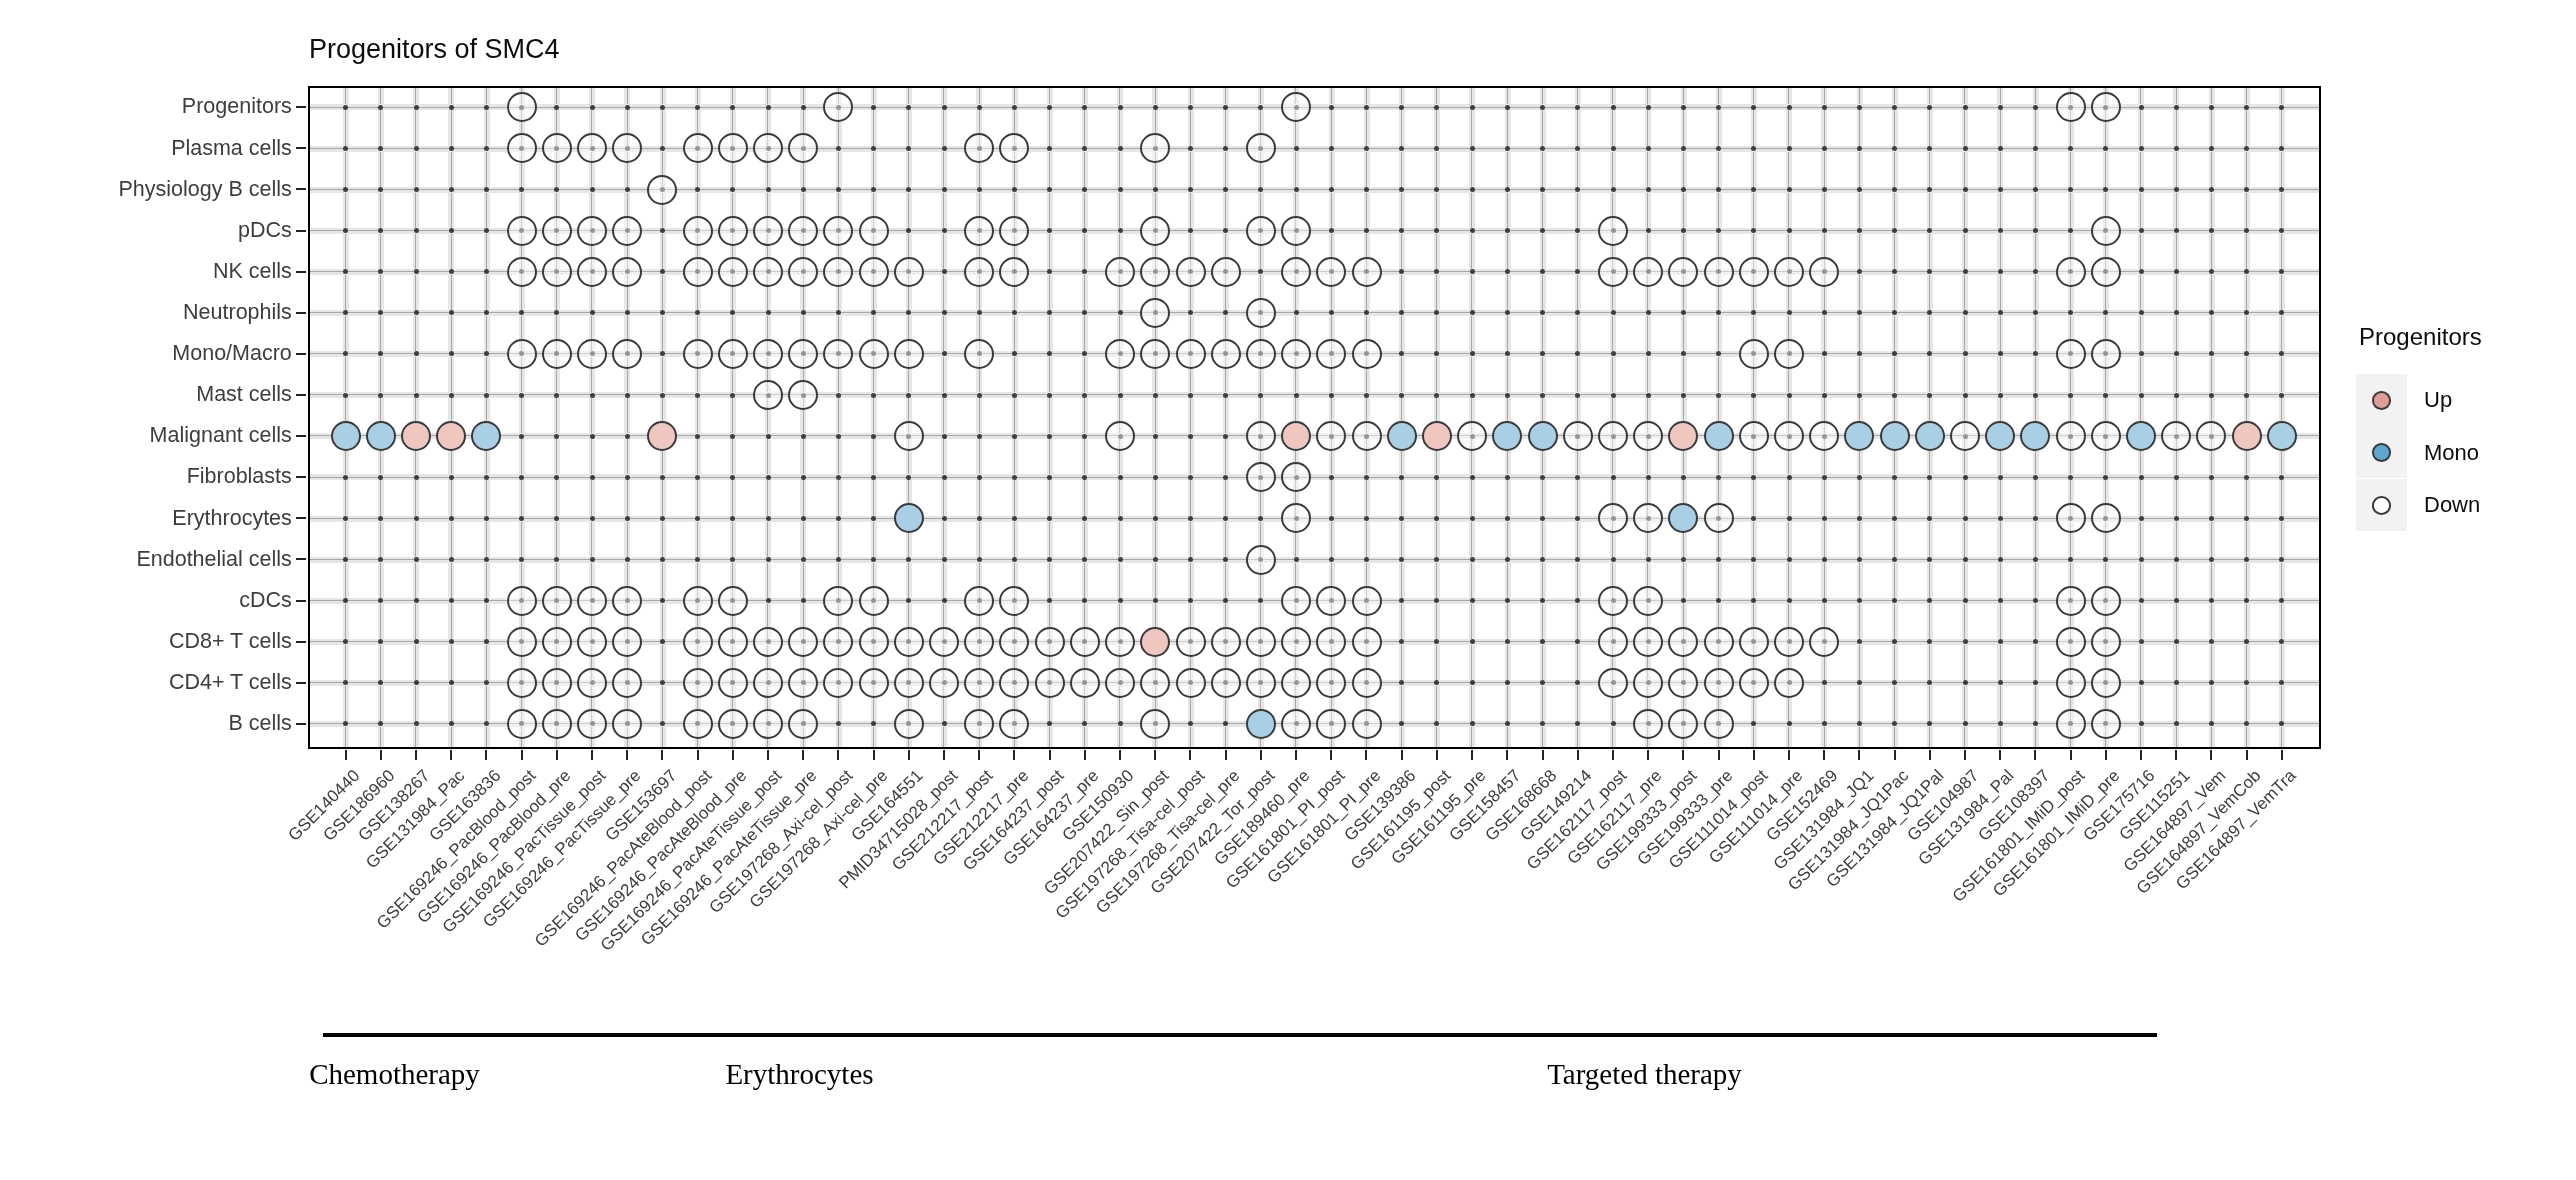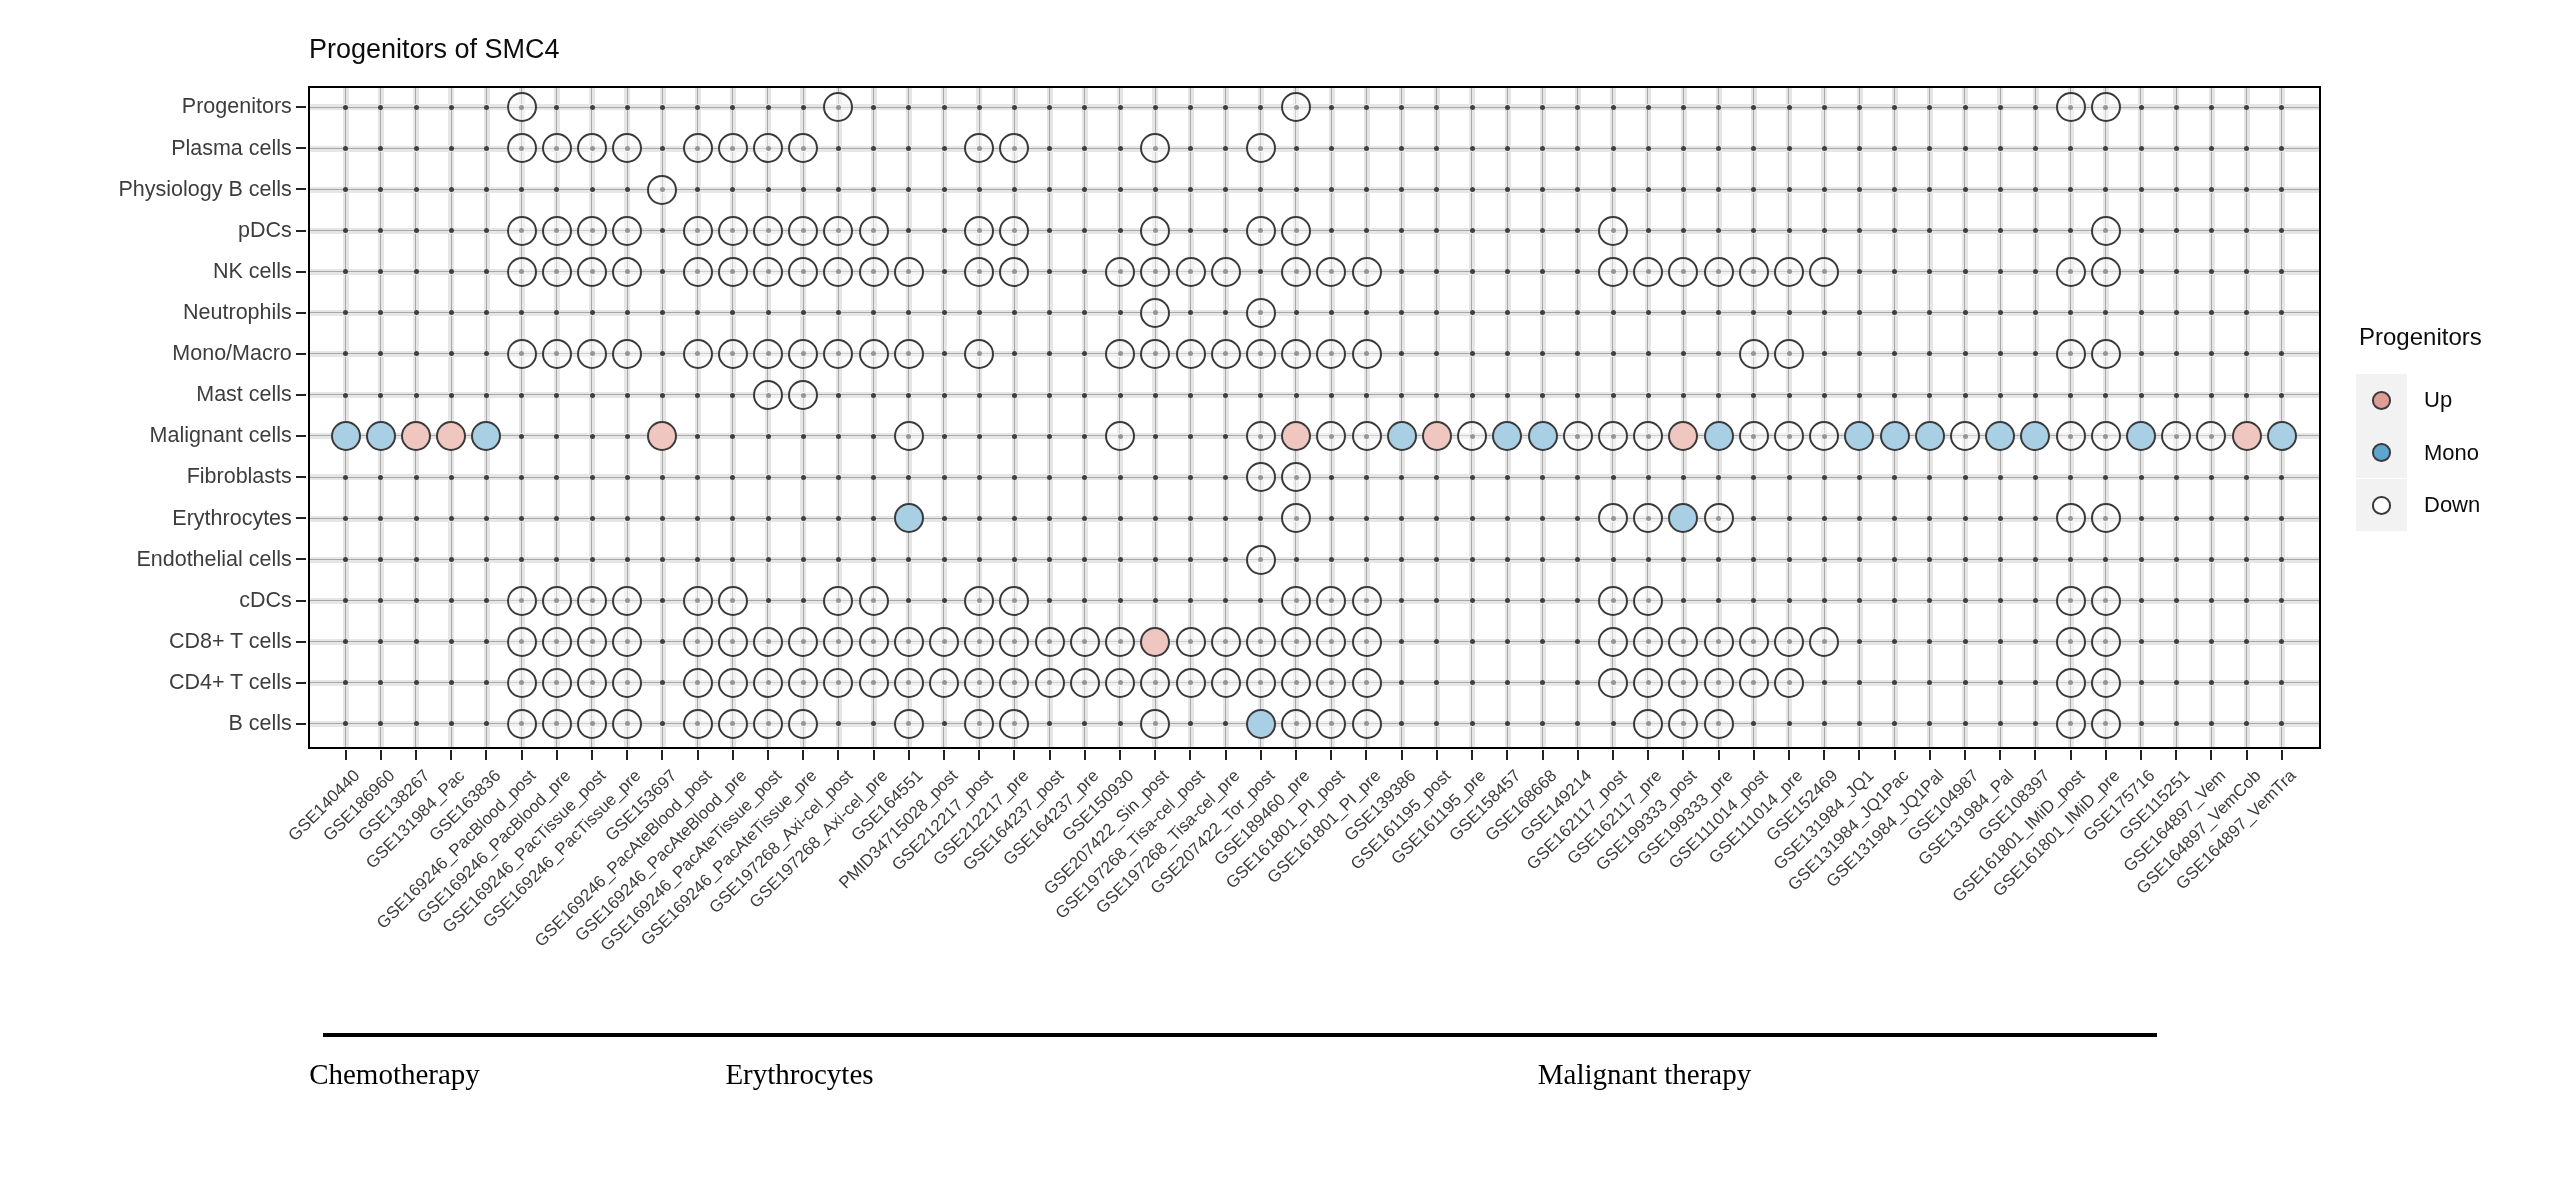--- a/index.html
+++ b/index.html
@@ -1468,21 +1468,21 @@
       <div class="xlab abs" style="left: 1965px; top: 766px; width: 286px;">GSE164897_VemCob</div>
       <div class="xtick abs" style="left: 2281px; top: 750px; width: 2.1px; height: 10px;"></div>
       <div class="xlab abs" style="left: 2000px; top: 766px; width: 286px;">GSE164897_VemTra</div>
     </div>
   <div id="group-layer">
       <div class="grp-line abs" style="left: 323px; top: 1033px; width: 144px;"></div>
       <div class="grp-lab abs" style="left: 180px; top: 1058px; width: 429px;">Chemotherapy</div>
       <div class="grp-line abs" style="left: 464px; top: 1033px; width: 672px;"></div>
       <div class="grp-lab abs" style="left: 585px; top: 1058px; width: 429px;">Erythrocytes</div>
       <div class="grp-line abs" style="left: 1133px; top: 1033px; width: 1024px;"></div>
-      <div class="grp-lab abs" style="left: 1430px; top: 1058px; width: 429px;">Malignant therapy</div>
+      <div class="grp-lab abs" style="left: 1430px; top: 1058px; width: 429px;">Targeted therapy</div>
     </div>
 
   <div id="legend">
     <div id="legend-title" class="abs" style="left:2359px;top:323px;">Progenitors</div>
   <div class="leg-key abs" style="left: 2356px; top: 374px; width: 51px; height: 52px;"></div>
       <div class="leg-dot abs" style="left: 2372px; top: 391px; width: 18.6px; height: 18.6px; background: rgb(222, 157, 150);"></div>
       <div class="leg-lab abs" style="left: 2424px; top: 387px;">Up</div>
       <div class="leg-key abs" style="left: 2356px; top: 426px; width: 51px; height: 52px;"></div>
       <div class="leg-dot abs" style="left: 2372px; top: 443px; width: 18.6px; height: 18.6px; background: rgb(94, 165, 207);"></div>
       <div class="leg-lab abs" style="left: 2424px; top: 440px;">Mono</div>

